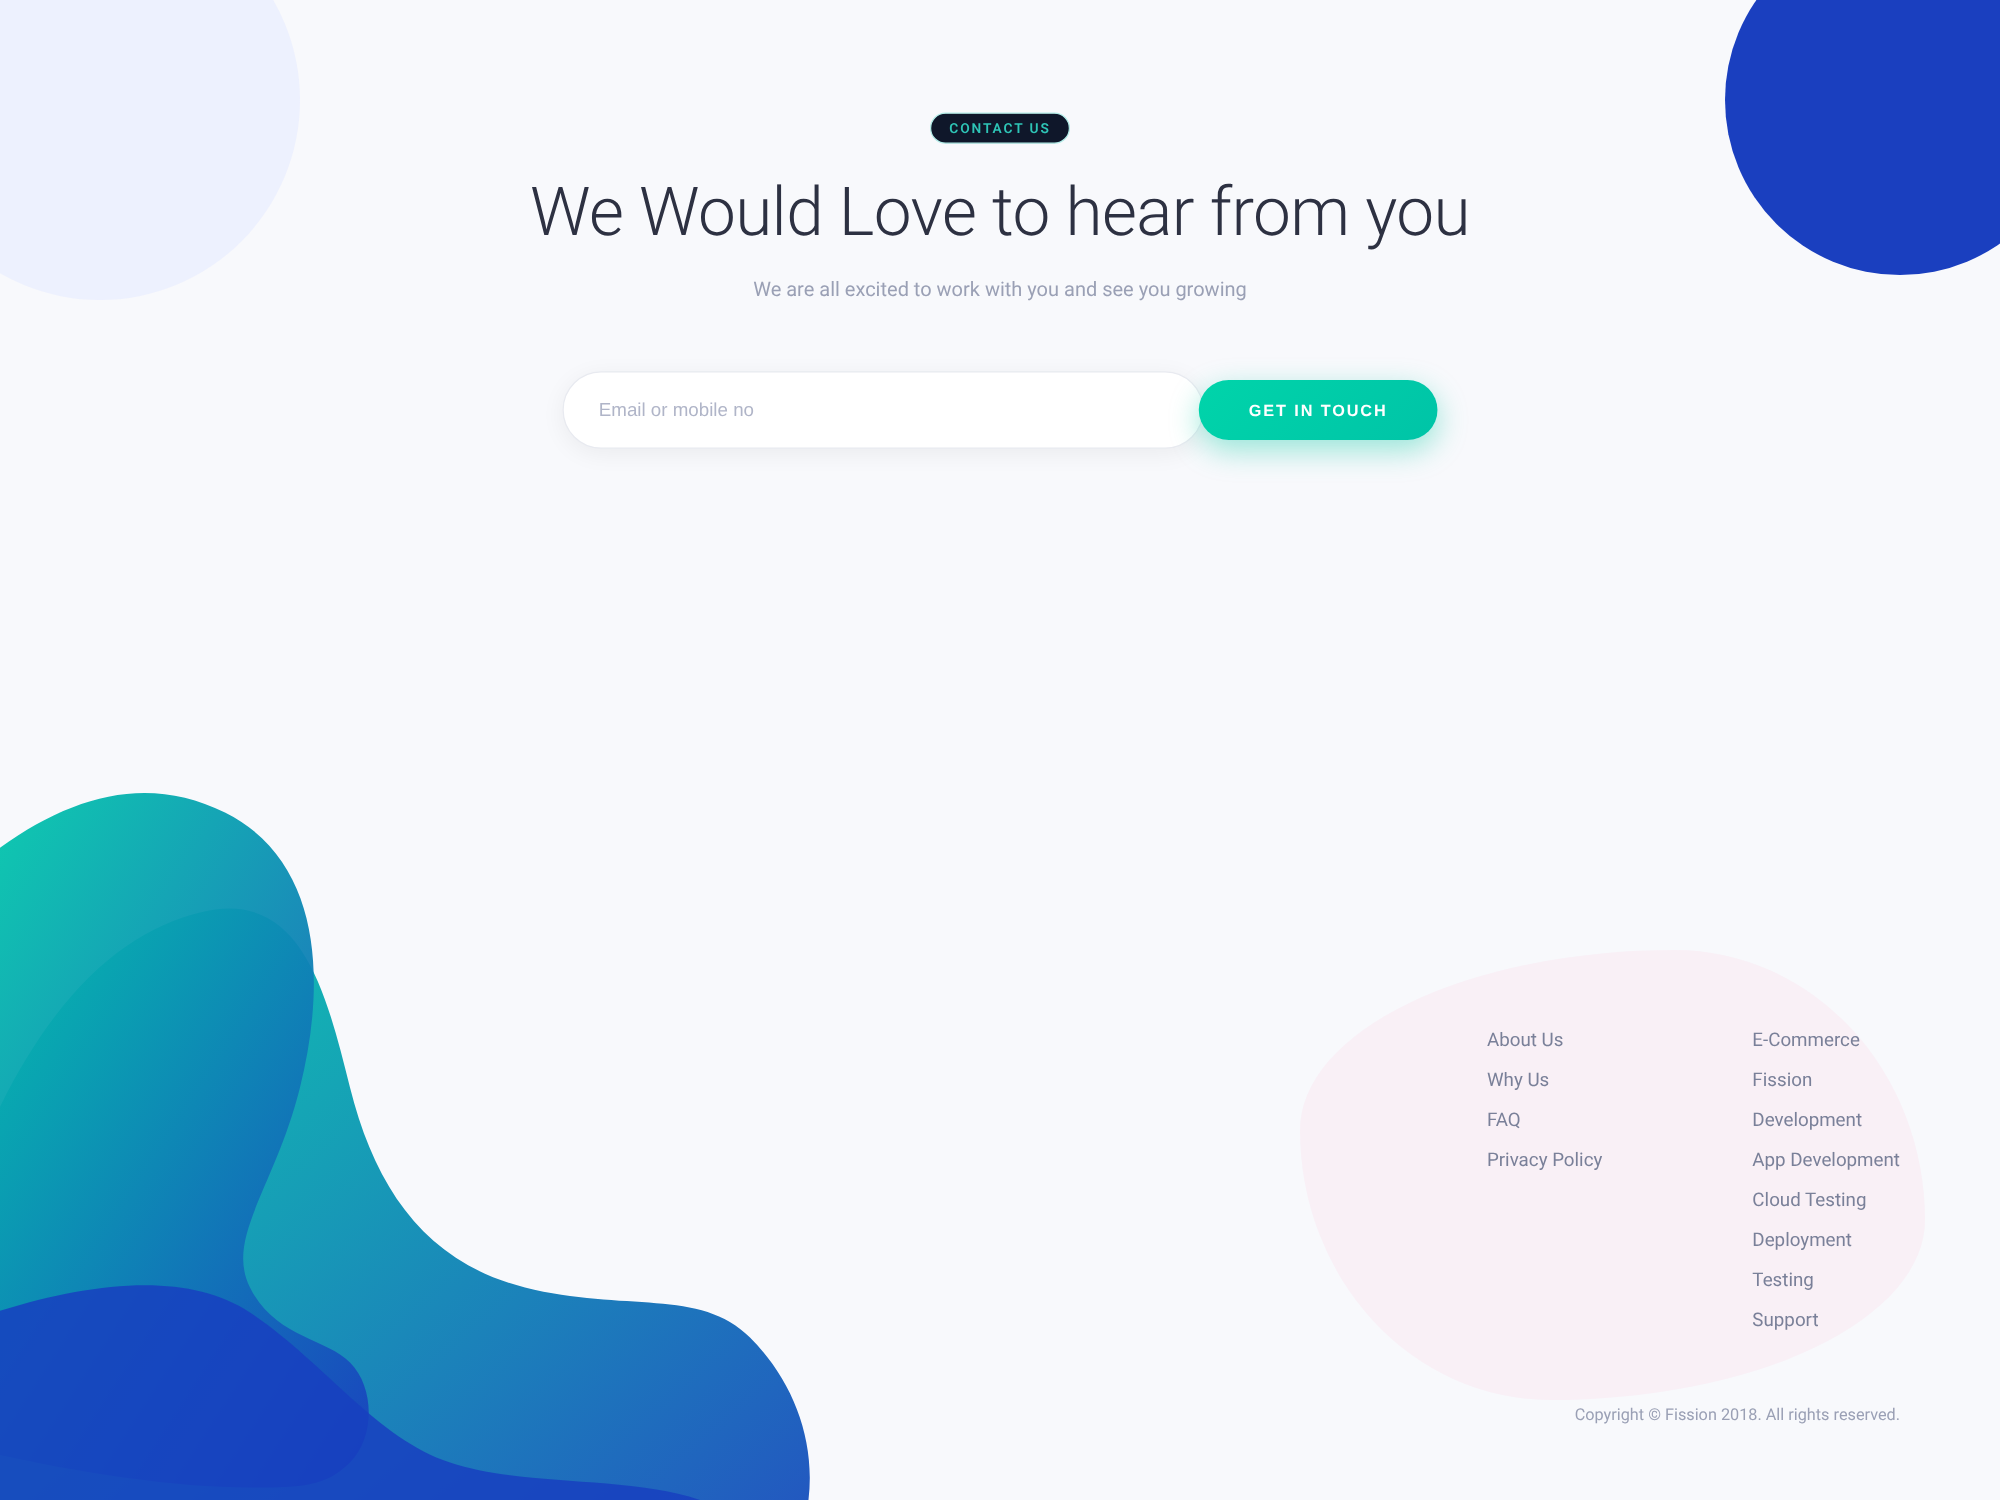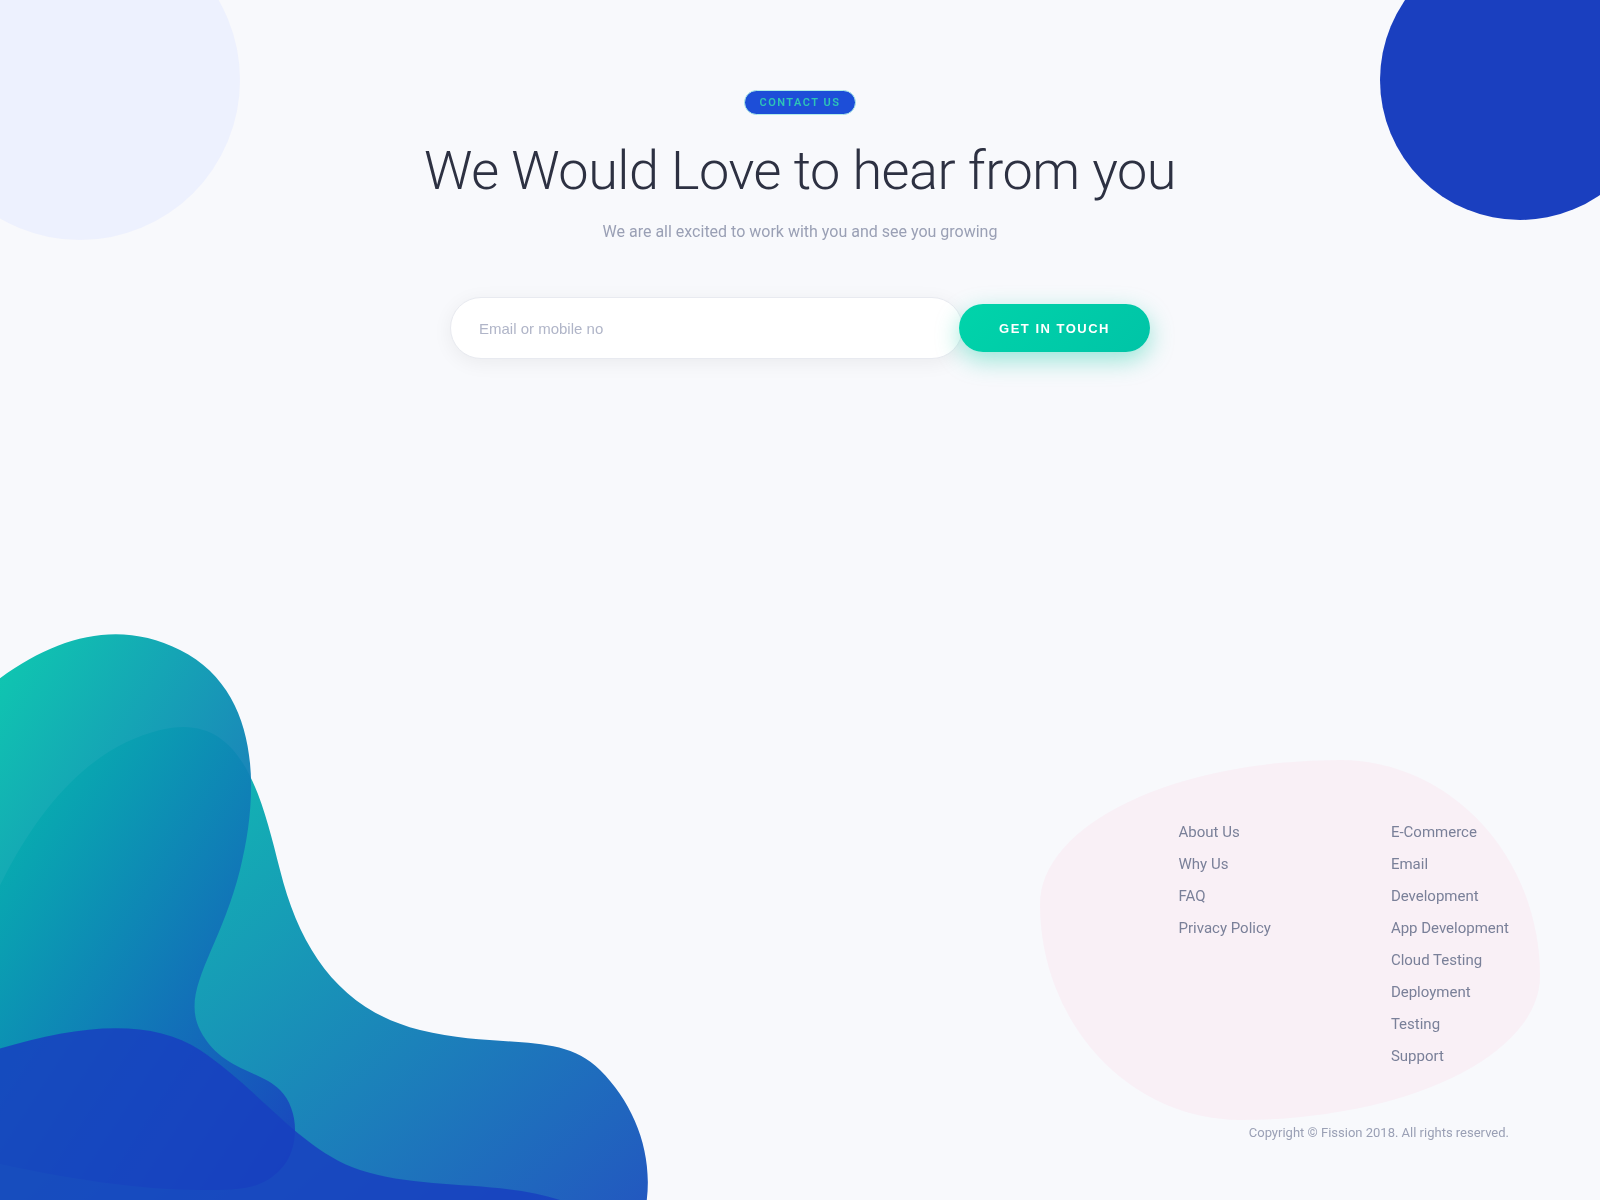--- a/index.html
+++ b/index.html
@@ -45,21 +45,21 @@
     .main-content {
       position: relative;
       z-index: 10;
       display: flex;
       flex-direction: column;
       align-items: center;
       padding-top: 90px;
     }
 
     .contact-badge {
-      background: #1d4ed8;
+      background: #0f172a;
       color: #2ec4b6;
       font-size: 11px;
       font-weight: 600;
       letter-spacing: 1.5px;
       padding: 5px 14px;
       border-radius: 20px;
       border: 1px solid #b2ede8;
       margin-bottom: 24px;
       text-transform: uppercase;
     }
@@ -145,21 +145,21 @@
       height: 360px;
       background: rgba(255, 200, 220, 0.18);
       border-radius: 60% 40% 60% 40% / 40% 60% 40% 60%;
       z-index: 0;
     }
 
     
     .footer {
       position: absolute;
       bottom: 0;
-      right: 11px;
+      right: 0;
       width: 900px;
       padding: 40px 80px 60px 40px;
       z-index: 10;
     }
 
     .footer-columns {
       display: flex;
       gap: 120px;
       margin-bottom: 60px;
       justify-content: flex-end;
@@ -233,21 +233,21 @@
 <div class="footer">
   <div class="footer-columns">
     <div class="footer-column">
       <a class="footer-link">About Us</a>
       <a class="footer-link">Why Us</a>
       <a class="footer-link">FAQ</a>
       <a class="footer-link">Privacy Policy</a>
     </div>
     <div class="footer-column">
       <a class="footer-link">E-Commerce</a>
-      <a class="footer-link">Email</a>
+      <a class="footer-link">Fission</a>
       <a class="footer-link">Development</a>
       <a class="footer-link">App Development</a>
       <a class="footer-link">Cloud Testing</a>
       <a class="footer-link">Deployment</a>
       <a class="footer-link">Testing</a>
       <a class="footer-link">Support</a>
     </div>
   </div>
   <div class="footer-copyright">Copyright © Fission 2018. All rights reserved.</div>
 </div>

